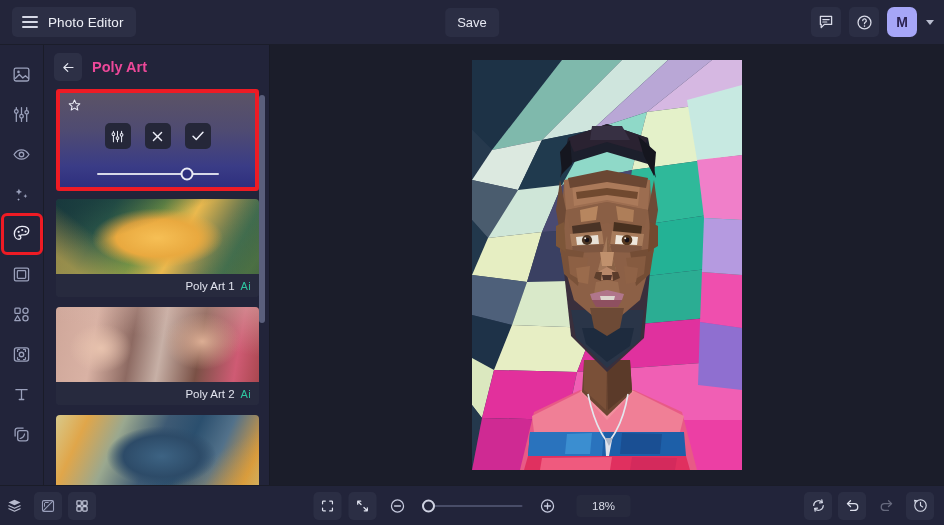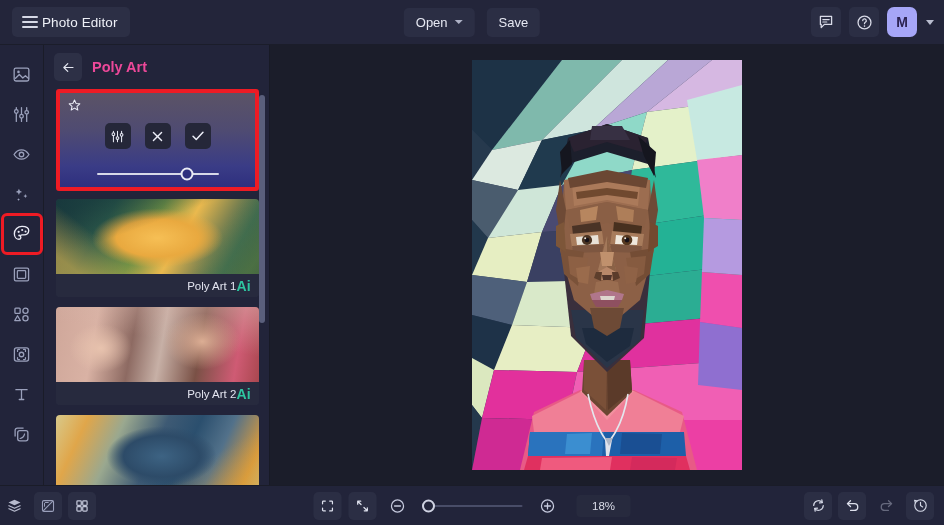--- a/index.html
+++ b/index.html
@@ -15,21 +15,21 @@
 
   
   .topbar {
     height: 45px; flex: 0 0 45px;
     background: #23253a;
     display: flex; align-items: center;
     position: relative;
     border-bottom: 1px solid #1b1d2a;
   }
   .brand {
-    display: flex; align-items: center; gap: 4px;
+    display: flex; align-items: center; gap: 10px;
     margin-left: 12px;
     background: #2c2f45;
     border-radius: 5px;
     padding: 6px 12px 6px 10px;
     height: 30px;
   }
   .brand-label { font-size: 13.5px; color: #eef0f7; font-weight: 400; letter-spacing: .1px; }
   .hamburger { width: 16px; height: 12px; display: flex; flex-direction: column; justify-content: space-between; }
   .hamburger i { display: block; height: 1.6px; background: #d6d9e6; border-radius: 1px; }
 
@@ -114,21 +114,21 @@
   .strength-knob {
     position: absolute; left: 74%; top: 50%; transform: translate(-50%,-50%);
     width: 13px; height: 13px; border-radius: 50%; background: #2e2f7e;
     border: 2px solid #e9eaf4; cursor: pointer;
   }
 
   .preset-card { margin-bottom: 10px; border-radius: 4px; overflow: hidden; cursor: pointer; background: #2b2e43; }
   .thumb { height: 75px; width: 100%; position: relative; }
   .card-foot { height: 23px; display: flex; align-items: center; justify-content: flex-end; padding: 0 8px; background: #272a3e; }
   .card-name { font-size: 11.5px; color: #e2e4ef; }
-  .ai-badge { font-size: 14px; color: #2ec6a0; font-weight: 700; letter-spacing: .3px; }
+  .ai-badge { font-size: 11px; color: #2ec6a0; font-weight: 400; letter-spacing: .3px; margin-left: 6px; }
 
   
   .th1 { background:
       radial-gradient(ellipse 45% 55% at 50% 52%, #f6bf55 0%, #e9a93f 45%, transparent 72%),
       linear-gradient(120deg, #1e3a3e 0%, #2d5a4a 25%, #6d8f45 45%, #eab94e 60%, #2f5b50 85%, #17323a 100%);
   }
   .th1::before { content:''; position:absolute; inset:0;
     background:
       linear-gradient(38deg, rgba(240,190,80,.55) 8%, transparent 30%),
       linear-gradient(-55deg, rgba(120,160,70,.5) 5%, transparent 28%),
@@ -203,24 +203,20 @@
     <div class="brand">
       <span class="hamburger">
           <i></i>
           <i></i>
           <i></i>
         </span>
       <span class="brand-label">Photo Editor</span>
     </div>
 
     <div class="top-center">
-      <button class="tbtn">
-        <span>Open</span>
-        <span class="caret"></span>
-      </button>
       <button class="tbtn">
         <span>Save</span>
       </button>
     </div>
 
     <div class="top-right">
       <div class="iconbtn">
         <svg width="16" height="16" viewBox="0 0 20 20">
           <path d="M3 3h14v10H8l-4 4v-4H3z" fill="none" stroke="#d9dbe8" stroke-width="1.6" stroke-linejoin="round"></path>
           <path d="M6 7h8M6 10h5" stroke="#d9dbe8" stroke-width="1.4" stroke-linecap="round"></path>

